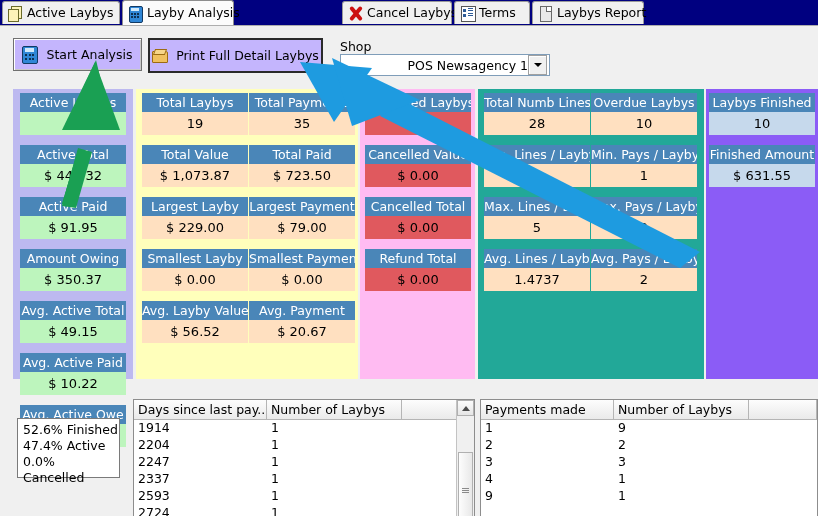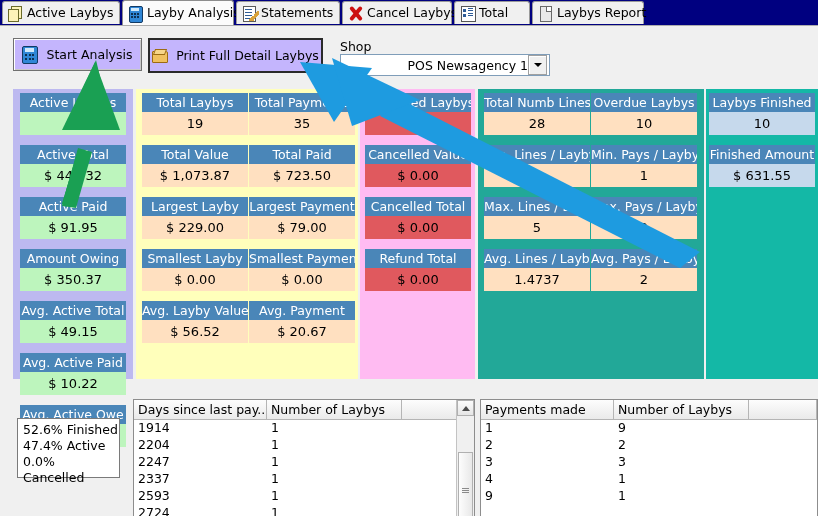--- a/index.html
+++ b/index.html
@@ -101,21 +101,21 @@
     border:1px solid #a0a0a0;box-shadow:inset 1px 1px 0 #fff;
     display:flex;align-items:center;justify-content:center;flex:none;
   }
   #shop-arrow i{display:block;width:0;height:0;border-left:4px solid transparent;border-right:4px solid transparent;border-top:4px solid #000;}
   
   .panel{position:absolute;box-sizing:border-box;}
   #panel-active   {left:13px;  top:63px; width:120px; height:290px; background:#bdb9f0;}
   #panel-totals   {left:136px; top:63px; width:222px; height:290px; background:#ffffbb;}
   #panel-cancel   {left:360px; top:63px; width:115px; height:290px; background:#ffbbf2;}
   #panel-lines    {left:478px; top:63px; width:226px; height:290px; background:#22a898;}
-  #panel-finished {left:706px; top:63px; width:112px; height:290px; background:#14b8a6;}
+  #panel-finished {left:706px; top:63px; width:112px; height:290px; background:#8b5cf6;}
   .card{position:absolute;width:106px;}
   .card .chead{
     height:19px;line-height:19px;text-align:center;color:#fff;
     background:#4a86b8;font-size:12.5px;white-space:nowrap;overflow:hidden;
   }
   .card .cval{
     height:23px;line-height:23px;text-align:center;font-size:13px;
     background:#ffe0c0;
   }
   .cv-green .cval{background:#bdf5bd;}
@@ -171,37 +171,31 @@
   <div class="tab" id="tab0" style="left: 2px; width: 118px;">
     <span class="tico"><span class="ico-copies"></span></span>
     <span class="tlabel">Active Laybys</span>
   </div>
   <div class="tab sel" id="tab1" style="left: 122px; width: 112px;">
     <span class="tico">
         <span class="ico-calc"></span>
       </span>
     <span class="tlabel">Layby Analysis</span>
   </div>
-  <div class="tab" id="tab2" style="left: 236px; width: 104px;">
-    <span class="tico">
-        <span class="ico-doc"></span>
-      </span>
-    <span class="tlabel">Statements</span>
-  </div>
   <div class="tab" id="tab3" style="left: 342px; width: 110px;">
     <span class="tico">
         <span class="ico-x"></span>
       </span>
     <span class="tlabel">Cancel Laybys</span>
   </div>
   <div class="tab" id="tab4" style="left: 454px; width: 76px;">
     <span class="tico">
         <span class="ico-terms"></span>
       </span>
-    <span class="tlabel">Total</span>
+    <span class="tlabel">Terms</span>
   </div>
   <div class="tab" id="tab5" style="left: 532px; width: 112px;">
     <span class="tico">
         <span class="ico-page"></span>
       </span>
     <span class="tlabel">Laybys Report</span>
   </div>
 </div>
 
 <div id="client">

